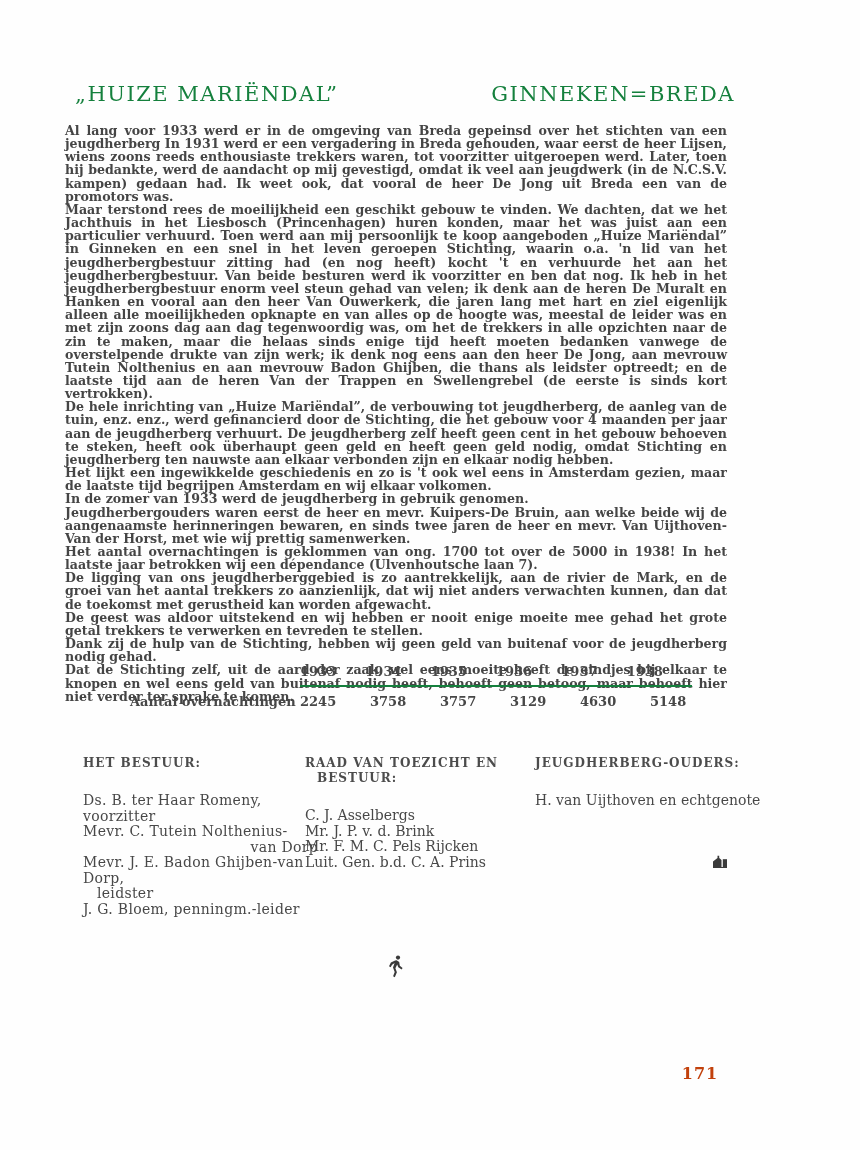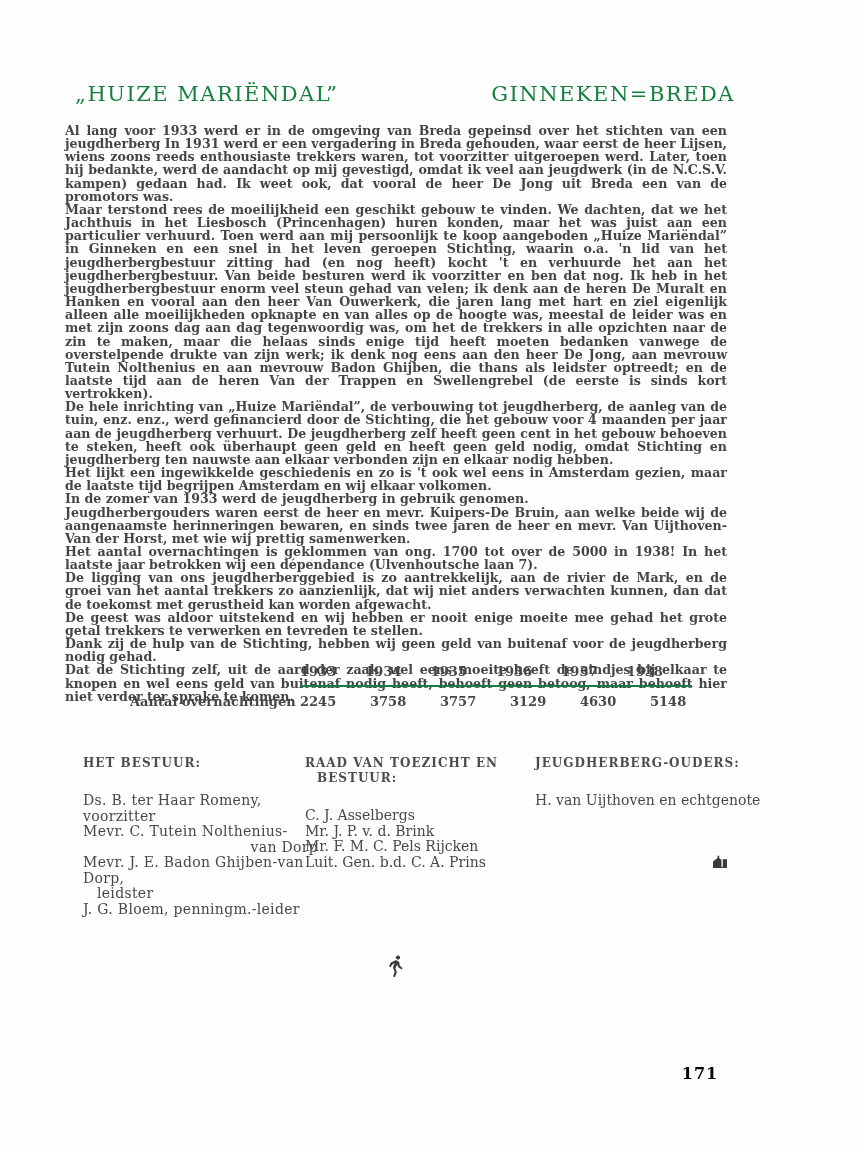--- a/index.html
+++ b/index.html
@@ -60,21 +60,21 @@
   .line-indent { padding-left: 14px; }
 
   
   .house-ornament { position: absolute; left: 712px; top: 855px; }
   .runner-ornament { position: absolute; left: 388px; top: 955px; }
   .ornament svg { display: block; }
 
   
   .page-number {
     position: absolute; left: 660px; top: 1064px; width: 80px;
-    font-size: 16px; font-weight: bold; color: #000000; text-align: center;
+    font-size: 16px; font-weight: bold; color: #c2410c; text-align: center;
     letter-spacing: 1px;
   }
 </style>
 </head>
 <body>
 
 <div class="page">
 
   <div class="title-row">
     <span class="title">„HUIZE MARIËNDAL”</span>

